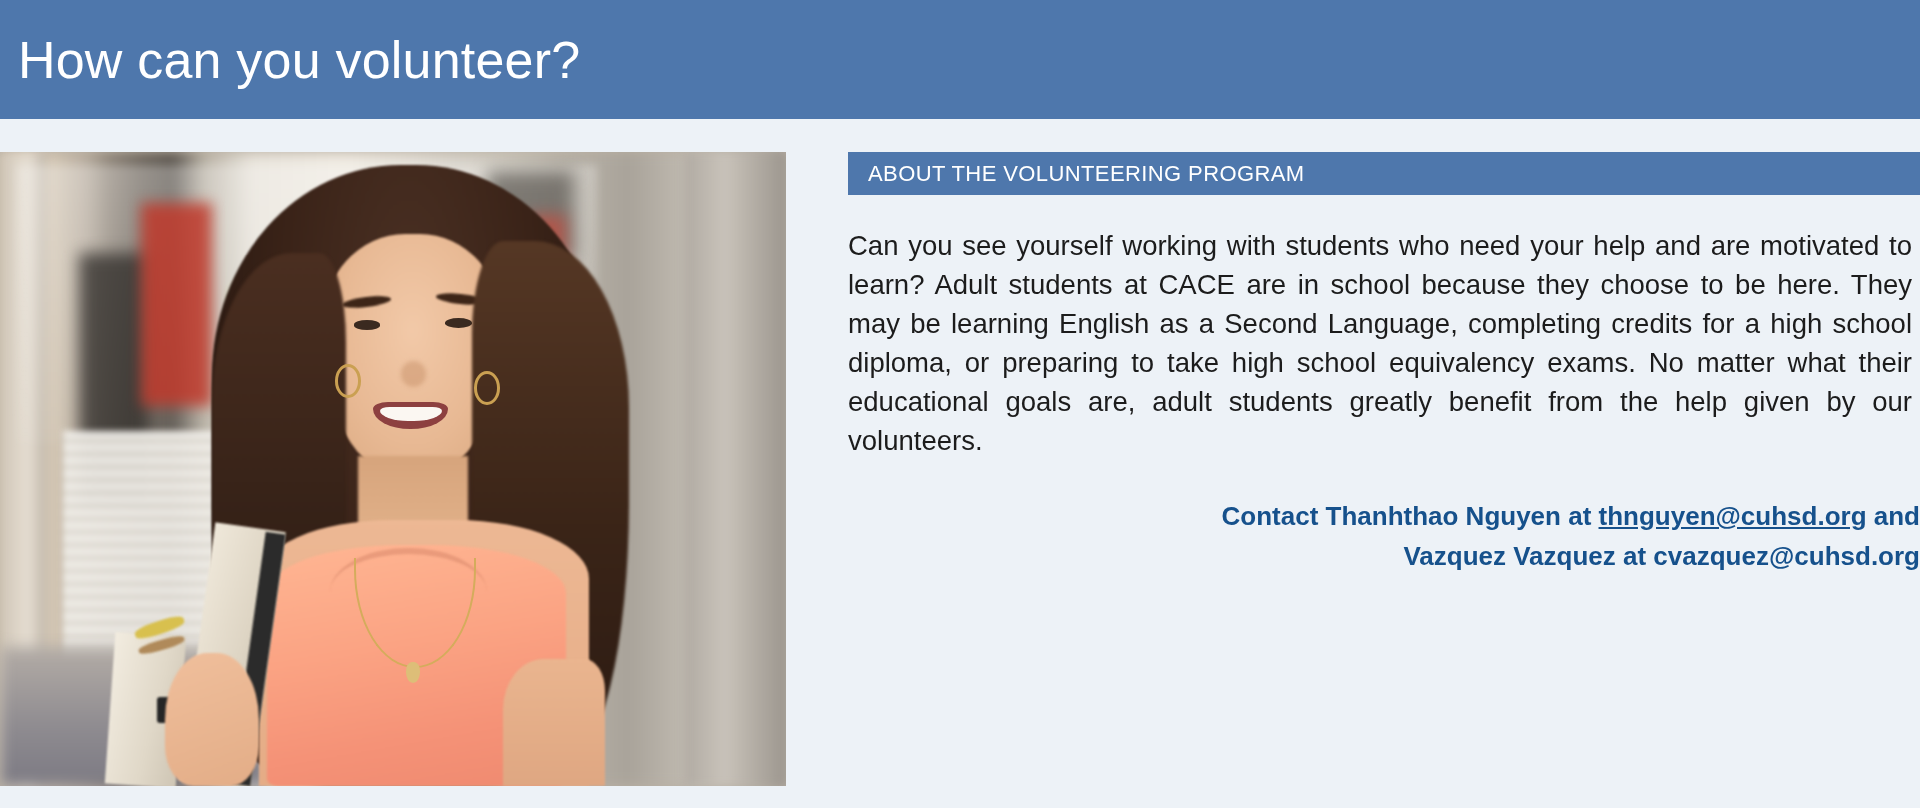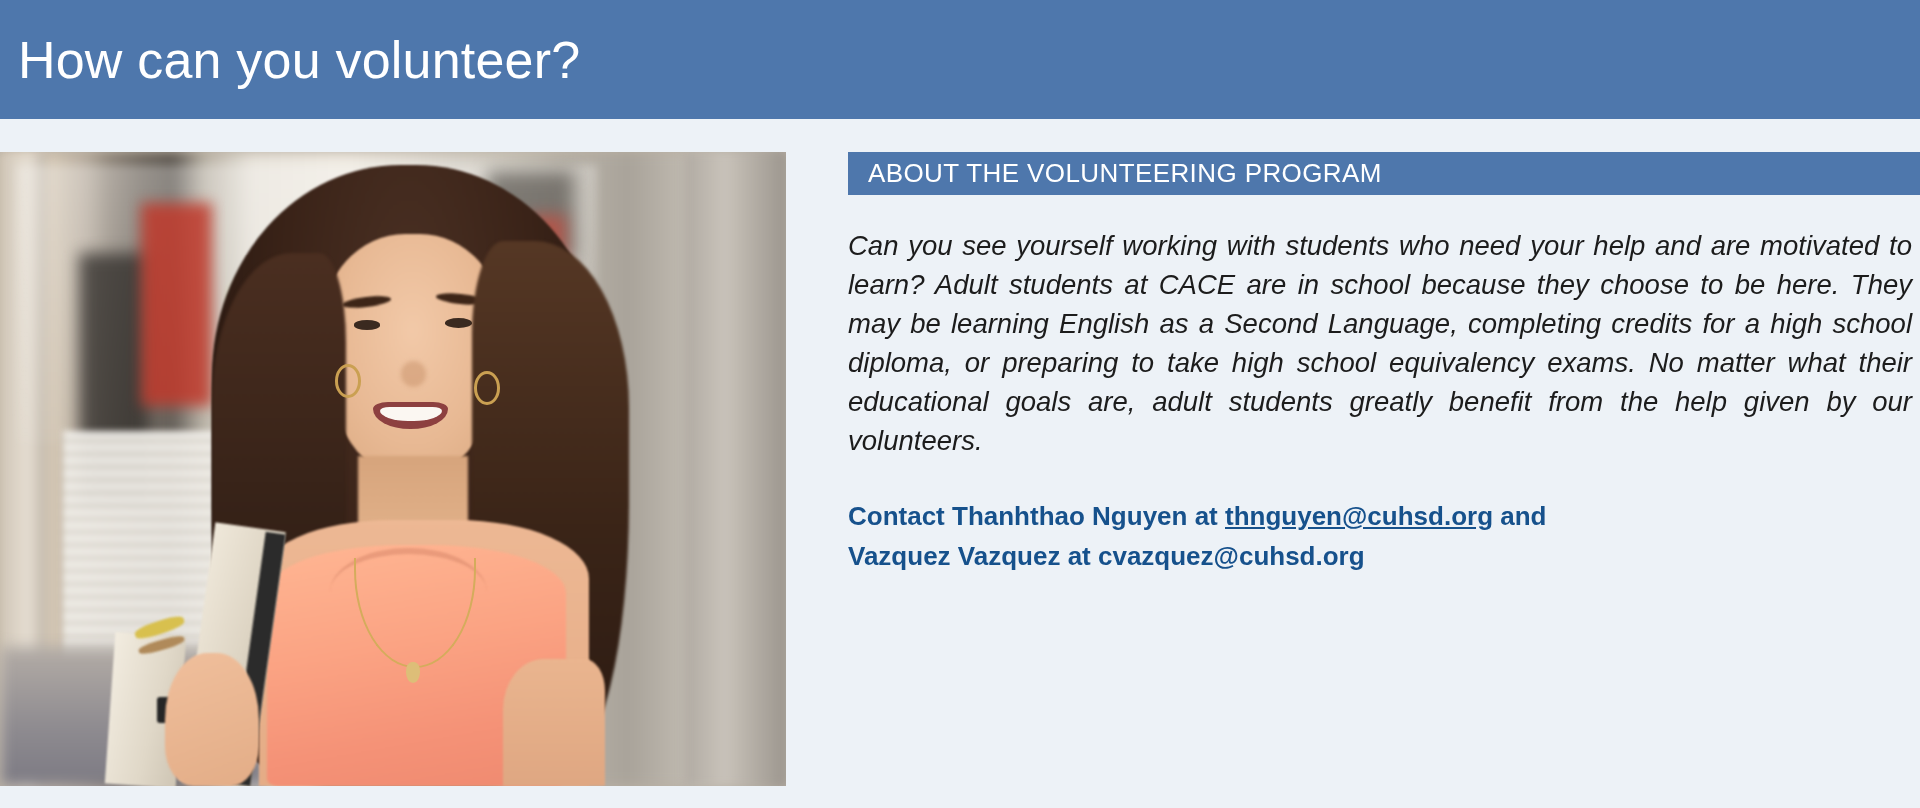--- a/index.html
+++ b/index.html
@@ -366,47 +366,47 @@
     width: 1072px;
     height: 43px;
     background: #4e77ac;
     display: flex;
     align-items: center;
     box-sizing: border-box;
     padding-left: 20px;
   }
   .section-bar-label {
     color: #ffffff;
-    font-size: 26px;
+    font-size: 22px;
     font-weight: 400;
     letter-spacing: 0.4px;
     white-space: nowrap;
   }
   .body-text {
     width: 1064px;
     margin-top: 31px;
     color: #1c1c1c;
     font-size: 27.5px;
     line-height: 39px;
     text-align: justify;
     text-justify: inter-word;
   }
   .body-text p {
     margin: 0 0 32px 0;
-    font-style: italic;
   }
   .body-text p:last-child {
     margin-bottom: 0;
   }
   .contact {
     margin-top: 36px;
     color: #16518c;
     font-size: 26px;
     font-weight: bold;
     line-height: 40px;
+    text-align: right;
   }
   .contact a {
     color: #16518c;
     text-decoration: underline;
   }
   .contact-line {
     display: block;
     white-space: nowrap;
   }
 </style>

